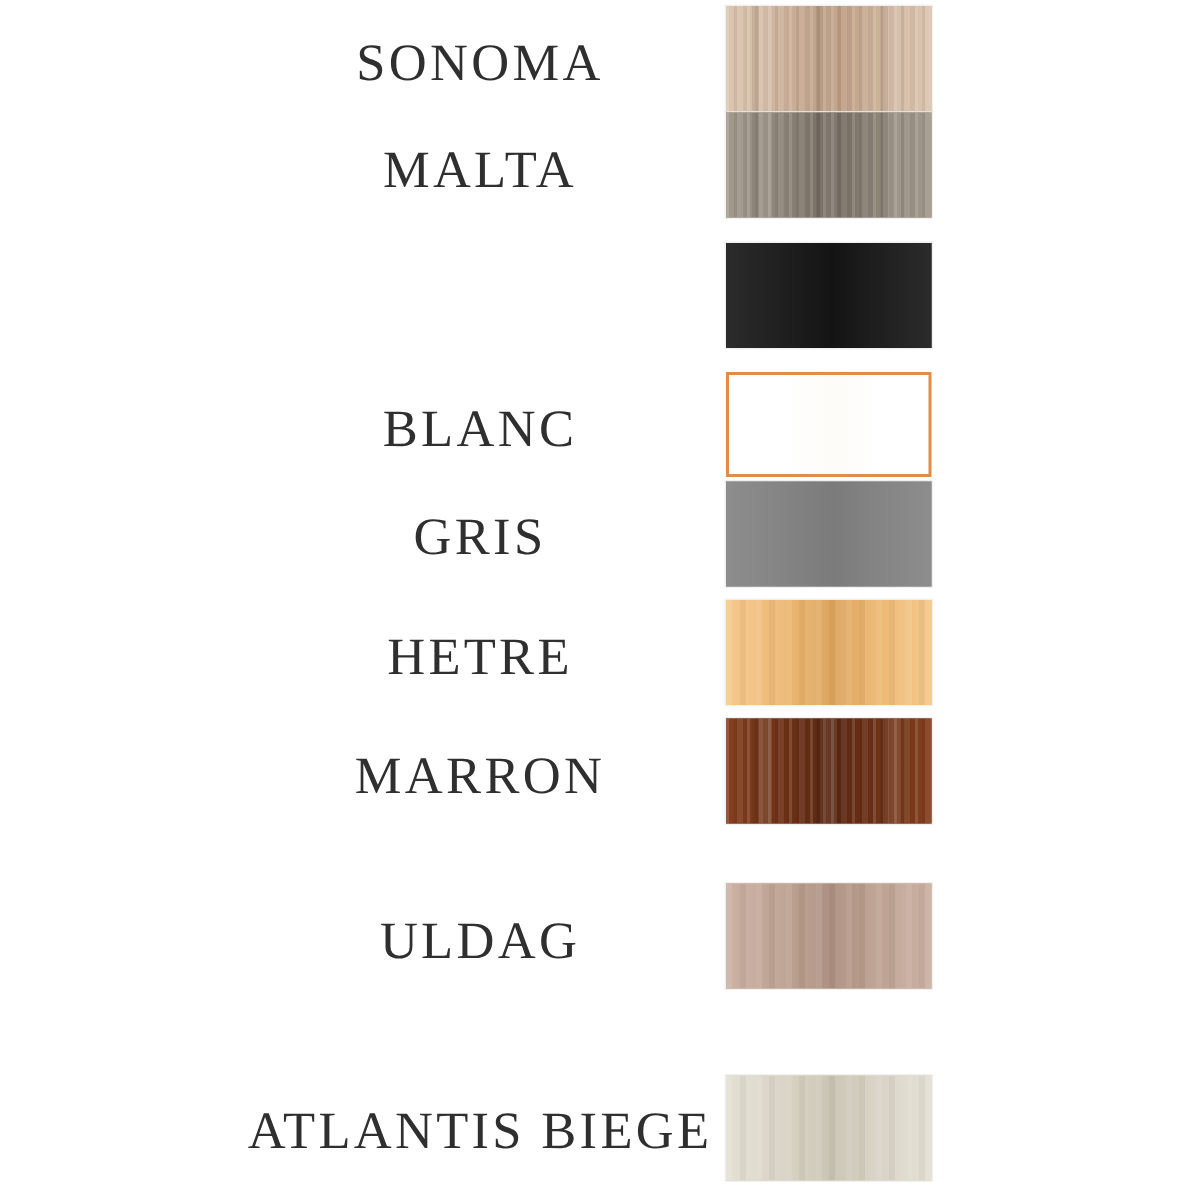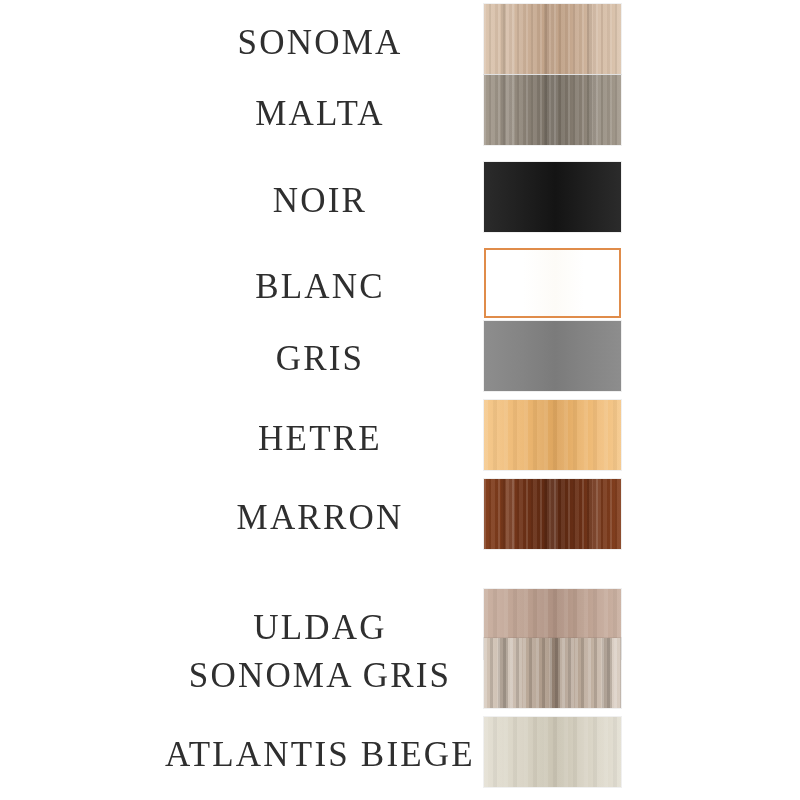--- a/index.html
+++ b/index.html
@@ -132,21 +132,20 @@
         <span class="grain"></span>
       </div>
     </div>
     <div class="swatch-row" style="top: 73px;">
       <div class="swatch-label">MALTA</div>
       <div class="swatch-chip wood" style="background-color: rgb(141, 132, 120); background-image: linear-gradient(90deg, rgb(163, 154, 141) 0%, rgb(141, 132, 120) 28%, rgb(115, 107, 96) 52%, rgb(141, 132, 120) 74%, rgb(163, 154, 141) 100%); box-shadow: rgba(0, 0, 0, 0.06) 0px 0px 0px 1px;">
         <span class="grain"></span>
       </div>
     </div>
     <div class="swatch-row" style="top: 160.4px;">
-      <div class="swatch-label">NOIR</div>
       <div class="swatch-chip solid" style="background-color: rgb(31, 31, 31); background-image: linear-gradient(90deg, rgb(43, 43, 43) 0%, rgb(31, 31, 31) 28%, rgb(20, 20, 20) 52%, rgb(31, 31, 31) 74%, rgb(43, 43, 43) 100%); box-shadow: rgba(0, 0, 0, 0.06) 0px 0px 0px 1px;">
         <span class="grain"></span>
       </div>
     </div>
     <div class="swatch-row" style="top: 246px;">
       <div class="swatch-label">BLANC</div>
       <div class="swatch-chip solid" style="background-color: rgb(255, 255, 255); background-image: linear-gradient(90deg, rgb(255, 255, 255) 0%, rgb(255, 255, 255) 28%, rgb(253, 251, 247) 52%, rgb(255, 255, 255) 74%, rgb(255, 255, 255) 100%); border: 2px solid rgb(224, 140, 74);">
         <span class="grain"></span>
       </div>
     </div>
@@ -167,25 +166,19 @@
       <div class="swatch-chip wood" style="background-color: rgb(110, 50, 23); background-image: linear-gradient(90deg, rgb(132, 64, 31) 0%, rgb(110, 50, 23) 28%, rgb(90, 39, 17) 52%, rgb(110, 50, 23) 74%, rgb(132, 64, 31) 100%); box-shadow: rgba(0, 0, 0, 0.06) 0px 0px 0px 1px;">
         <span class="grain"></span>
       </div>
     </div>
     <div class="swatch-row" style="top: 587px;">
       <div class="swatch-label">ULDAG</div>
       <div class="swatch-chip faint" style="background-color: rgb(189, 161, 145); background-image: linear-gradient(90deg, rgb(203, 178, 163) 0%, rgb(189, 161, 145) 28%, rgb(173, 144, 129) 52%, rgb(189, 161, 145) 74%, rgb(203, 178, 163) 100%); box-shadow: rgba(0, 0, 0, 0.06) 0px 0px 0px 1px;">
         <span class="grain"></span>
       </div>
     </div>
-    <div class="swatch-row" style="top: 635.6px;">
-      <div class="swatch-label">SONOMA GRIS</div>
-      <div class="swatch-chip strong-grain" style="background-color: rgb(189, 172, 156); background-image: linear-gradient(90deg, rgb(211, 197, 183) 0%, rgb(189, 172, 156) 28%, rgb(164, 144, 127) 52%, rgb(189, 172, 156) 74%, rgb(211, 197, 183) 100%); box-shadow: rgba(0, 0, 0, 0.06) 0px 0px 0px 1px;">
-        <span class="grain"></span>
-      </div>
-    </div>
     <div class="swatch-row" style="top: 714.8px;">
       <div class="swatch-label">ATLANTIS BIEGE</div>
       <div class="swatch-chip faint" style="background-color: rgb(216, 211, 196); background-image: linear-gradient(90deg, rgb(228, 224, 212) 0%, rgb(216, 211, 196) 28%, rgb(202, 196, 179) 52%, rgb(216, 211, 196) 74%, rgb(228, 224, 212) 100%); box-shadow: rgba(0, 0, 0, 0.06) 0px 0px 0px 1px;">
         <span class="grain"></span>
       </div>
     </div>
   </div>
 
 </body></html>

